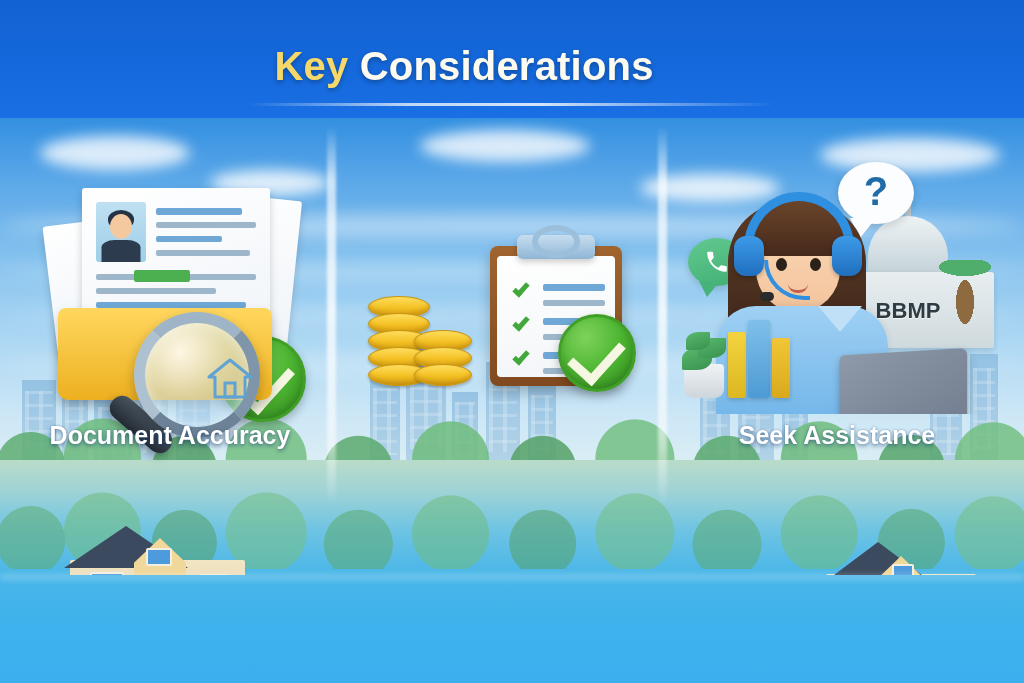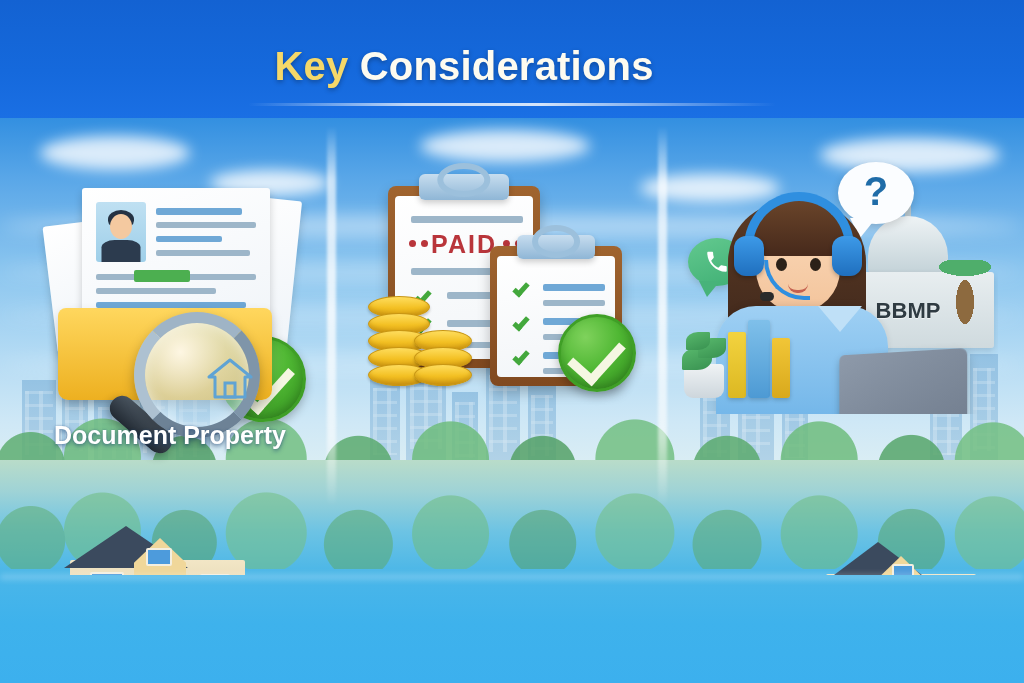--- a/index.html
+++ b/index.html
@@ -509,43 +509,26 @@
       <div class="magnifier">
         <svg class="house-glyph" viewBox="0 0 46 42">
           <path d="M23 3 L44 20 L38 20 L38 40 L8 40 L8 20 L2 20 Z" fill="none" stroke="#5fa3d4" stroke-width="3" stroke-linejoin="round"></path>
           <rect x="18" y="26" width="10" height="14" fill="none" stroke="#5fa3d4" stroke-width="3"></rect>
         </svg>
       </div>
 
       <div class="check-badge" style="left:178px; top:176px; width:86px; height:86px;"></div>
     </div>
 
-    <div class="caption" style="top:268px;">Document Property</div>
+    <div class="caption" style="top:268px;">Document Accuracy</div>
   </div>
 
   <div class="panel" style="left:342px; width:300px;">
     <div class="art" style="left:24px; top:12px; width:270px; height:250px;">
 
-      <div class="clipboard" style="left:22px; top:24px; width:152px; height:182px;">
-        <div class="clip-paper">
-          <div class="doc-line" style="left:16px; top:20px; width:112px; height:7px;"></div>
-          <div class="paid-text" style="top:34px; font-size:25px;">PAID</div>
-          <div style="position:absolute; left:14px; top:44px; width:7px; height:7px; border-radius:50%; background:#b9353b;"></div>
-          <div style="position:absolute; left:26px; top:44px; width:7px; height:7px; border-radius:50%; background:#b9353b;"></div>
-          <div style="position:absolute; left:108px; top:44px; width:7px; height:7px; border-radius:50%; background:#b9353b;"></div>
-          <div style="position:absolute; left:120px; top:44px; width:7px; height:7px; border-radius:50%; background:#b9353b;"></div>
-          <div class="doc-line" style="left:16px; top:72px; width:112px; height:7px;"></div>
-          <div class="tick" style="left:20px; top:96px;"></div>
-          <div class="doc-line" style="left:52px; top:96px; width:78px; height:7px;"></div>
-          <div class="tick" style="left:20px; top:124px;"></div>
-          <div class="doc-line" style="left:52px; top:124px; width:78px; height:7px;"></div>
-          <div class="doc-line" style="left:52px; top:146px; width:60px; height:6px;"></div>
-        </div>
-        <div class="clip-top" style="top:-12px; width:90px; height:26px;"></div>
-      </div>
 
       <div class="clipboard" style="left:124px; top:84px; width:132px; height:140px; z-index:5;">
         <div class="clip-paper">
           <div class="tick" style="left:16px; top:28px;"></div>
           <div class="doc-line blue" style="left:46px; top:28px; width:62px; height:7px;"></div>
           <div class="doc-line" style="left:46px; top:44px; width:62px; height:6px;"></div>
           <div class="tick" style="left:16px; top:62px;"></div>
           <div class="doc-line blue" style="left:46px; top:62px; width:62px; height:7px;"></div>
           <div class="doc-line" style="left:46px; top:78px; width:52px; height:6px;"></div>
           <div class="tick" style="left:16px; top:96px;"></div>
@@ -617,16 +600,17 @@
 
       <div class="binder" style="left:46px; width:18px; height:66px; background:linear-gradient(180deg,#f3d33f 0%,#dcb822 100%);"></div>
       <div class="binder" style="left:66px; width:22px; height:78px; background:linear-gradient(180deg,#7fc0ea 0%,#4d9ad4 100%);"></div>
       <div class="binder" style="left:90px; width:18px; height:60px; background:linear-gradient(180deg,#f1c637 0%,#d9a91c 100%);"></div>
 
       <div class="laptop-screen"></div>
 
     </div>
 
     <div class="caption" style="top:268px;">
+      <div>Seek Assistance</div>
     </div>
   </div>
 
 </div>
 
 </body></html>

